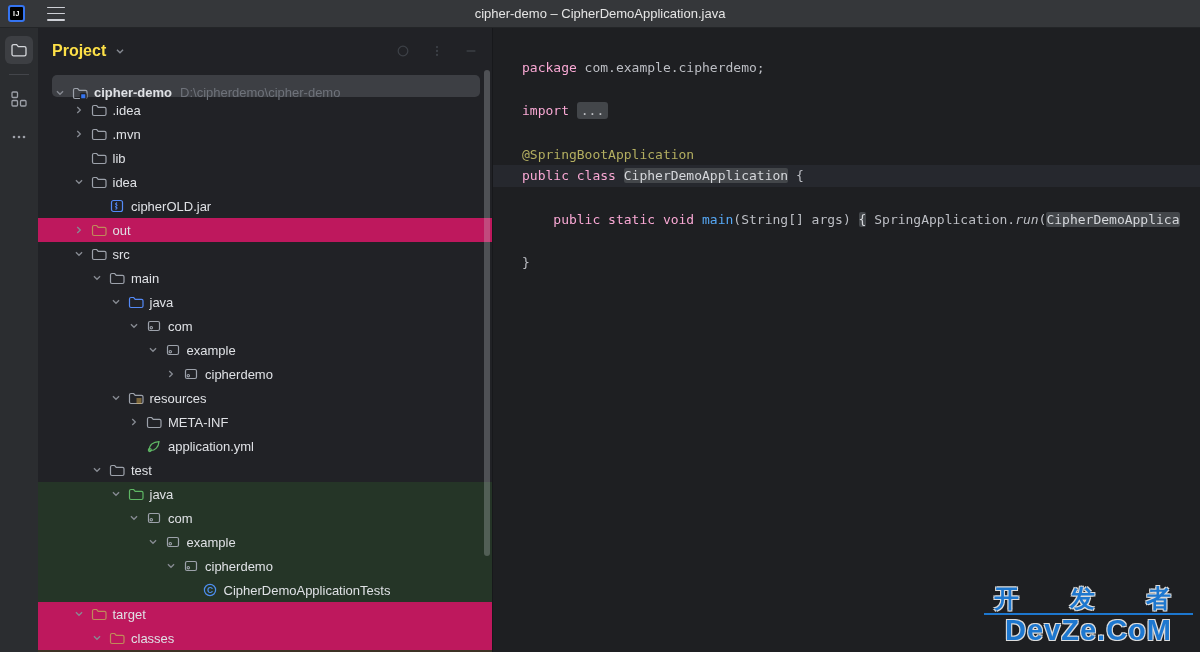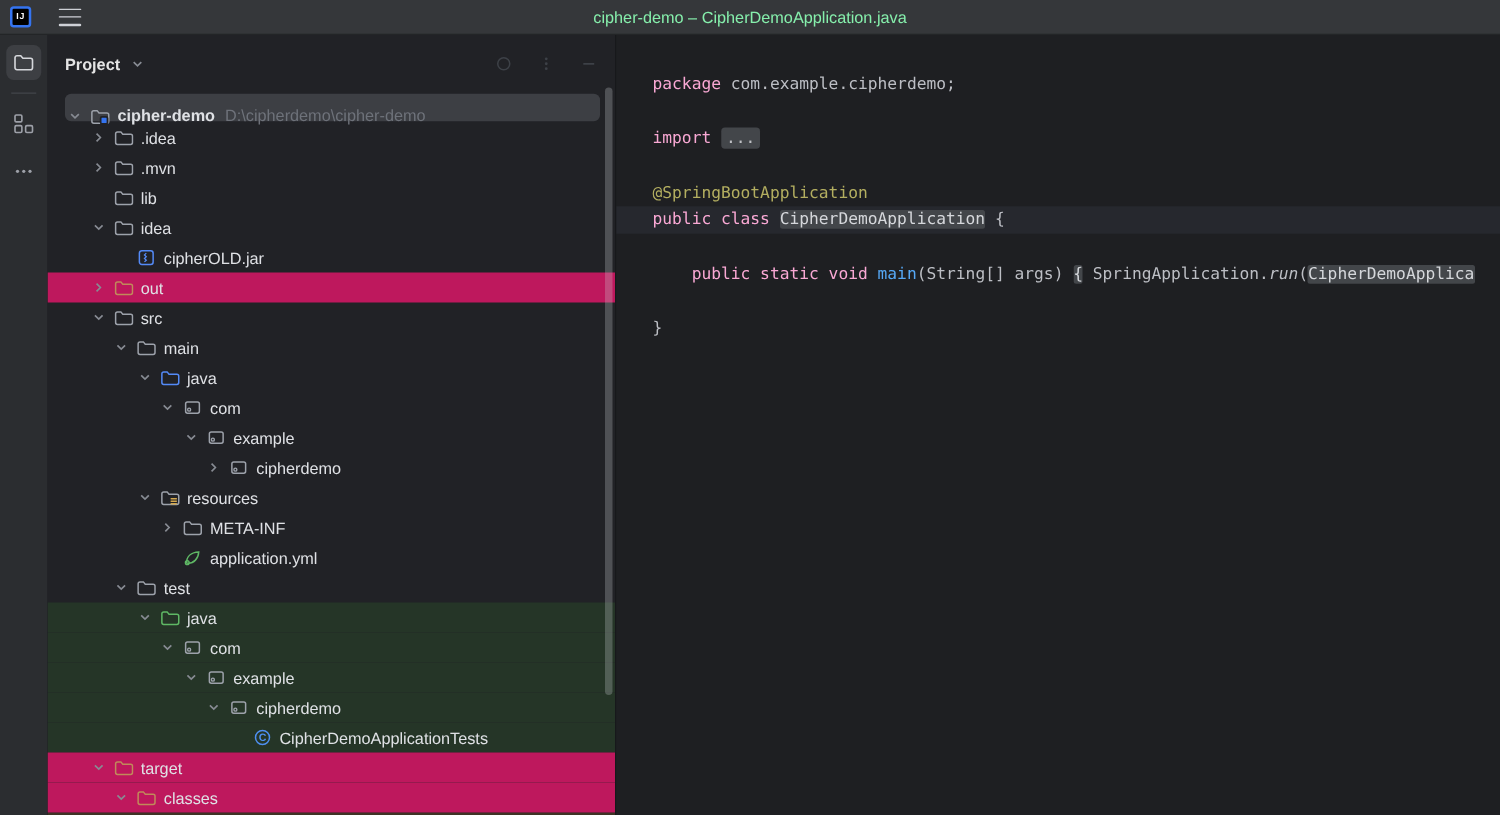--- a/index.html
+++ b/index.html
@@ -10,40 +10,40 @@
   
   .titlebar { height:28px; flex:0 0 28px; background:#35373a; position:relative;
               display:flex; align-items:center; border-bottom:1px solid #232527; }
   .ij-logo { width:17px; height:17px; margin-left:8px; border-radius:3px; background:#000;
              border:2px solid #3574f0; color:#fff; font-size:7px; font-weight:bold;
              display:flex; align-items:center; justify-content:center; letter-spacing:.5px; }
   .hamburger { margin-left:22px; width:18px; height:14px; display:flex; flex-direction:column;
                justify-content:space-between; cursor:pointer; }
   .hamburger span { display:block; height:1.6px; background:#ced0d6; border-radius:1px; }
   .win-title { position:absolute; left:0; right:0; top:0; bottom:0; display:flex;
-               align-items:center; justify-content:center; color:#86efac; font-size:13px;
+               align-items:center; justify-content:center; color:#e5e5e5; font-size:13px;
                pointer-events:none; }
 
   .main-row { flex:1; display:flex; min-height:0; }
 
   
   .toolstrip { width:38px; flex:0 0 38px; background:#2b2d30; display:flex; flex-direction:column;
                align-items:center; padding-top:8px; }
   .tool-btn { width:28px; height:28px; border-radius:6px; display:flex; align-items:center;
               justify-content:center; cursor:pointer; background:transparent; border:none; }
   .tool-btn.active { background:#3d3f43; }
   .strip-divider { width:20px; height:1px; background:#43454a; margin:10px 0; }
   .tool-ico { width:18px; height:18px; display:block; }
   .toolstrip .gap { height:10px; }
 
   
   .panel { width:455px; flex:0 0 455px; background:#212226; border-right:1px solid #17181b;
            position:relative; display:flex; flex-direction:column; overflow:hidden; }
   .panel-header { height:46px; flex:0 0 46px; display:flex; align-items:center;
-                  padding:0 14px; color:#e5e5e5; font-size:13px; font-weight:bold; }
+                  padding:0 14px; color:#fde047; font-size:16px; font-weight:bold; }
   .panel-header .chev { margin-left:7px; display:flex; }
   .ghost-icons { margin-left:auto; display:flex; align-items:center; gap:20px; }
   .ghost-icons svg { display:block; }
 
   .tree { flex:0 0 auto; }
   .row { height:24px; display:flex; align-items:center; position:relative;
          font-size:13px; color:#dfe1e5; cursor:pointer; white-space:nowrap; }
   .row .inner { display:flex; align-items:center; position:relative; z-index:1; }
   .row.selected::before { content:""; position:absolute; left:14px; right:12px; top:1px; bottom:1px;
                           background:#3d3f44; border-radius:5px; }
@@ -516,16 +516,20 @@
           <div class="code-line">&nbsp;</div>
           <div class="code-line"><span class="tok-keyword">import</span><span class="tok-plain"> </span><span class="tok-fold">...</span></div>
           <div class="code-line">&nbsp;</div>
           <div class="code-line"><span class="tok-annotation">@SpringBootApplication</span></div>
           <div class="code-line current"><span class="tok-keyword">public class</span><span class="tok-plain"> </span><span class="tok-hl">CipherDemoApplication</span><span class="tok-plain"> {</span></div>
           <div class="code-line">&nbsp;</div>
           <div class="code-line"><span class="tok-plain">    </span><span class="tok-keyword">public static void</span><span class="tok-plain"> </span><span class="tok-method">main</span><span class="tok-plain">(String[] args) </span><span class="tok-hl">{</span><span class="tok-plain"> SpringApplication.</span><span class="tok-italic">run</span><span class="tok-plain">(</span><span class="tok-hl">CipherDemoApplica</span></div>
           <div class="code-line">&nbsp;</div>
           <div class="code-line"><span class="tok-plain">}</span></div>
         </div>
+      <div class="watermark">
+        <div class="wm-cn">开 发 者</div>
+        <div class="wm-en">DevZe.CoM</div>
+      </div>
     </div>
 
   </div>
 </div>
 
 </body></html>

